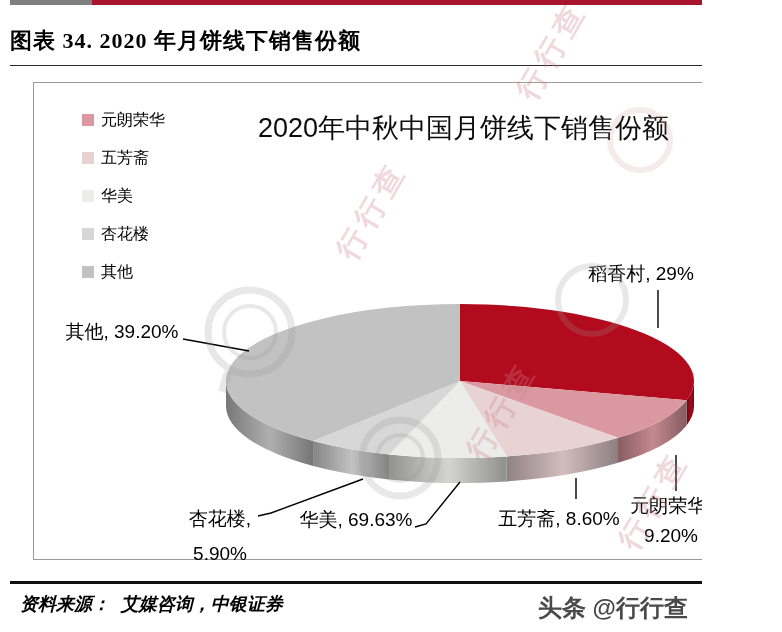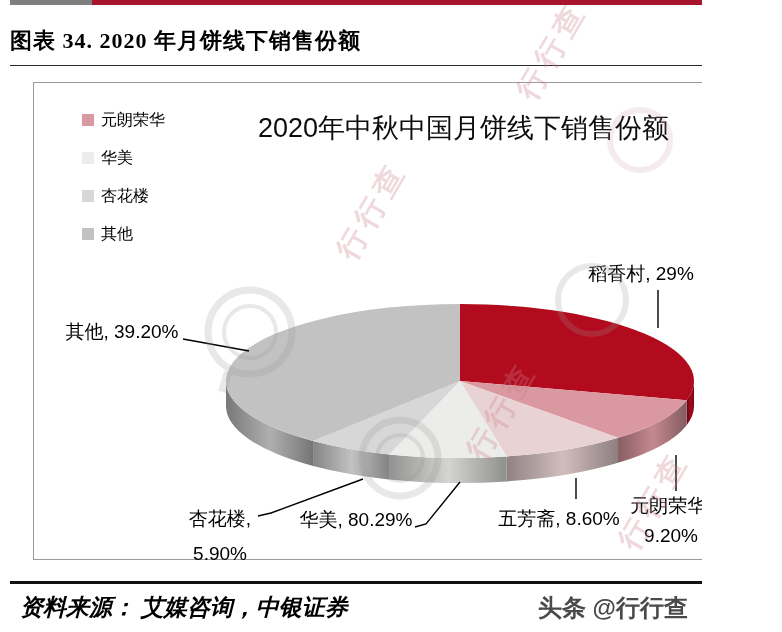--- a/index.html
+++ b/index.html
@@ -34,22 +34,22 @@
   .slice-label .l2{display:block;}
   .lbl-daoxiangcun{left:607px;top:191px;}
   .lbl-yuanlang{left:637px;top:438px;line-height:30px;}
   .lbl-wufangzhai{left:525px;top:436px;}
   .lbl-huamei{left:322px;top:437px;}
   .lbl-xinghualou{left:186px;top:445px;line-height:35px;margin-top:8px;}
   .lbl-qita{left:88px;top:249px;}
 
   
   .footer-rule{position:absolute;left:10px;top:581px;width:762px;height:2.5px;background:#111;}
-  .source-note{position:absolute;left:20px;top:592px;font-family:Liberation Serif, serif;
-    font-style:italic;font-weight:bold;font-size:23px;color:#000;white-space:nowrap;}
+  .source-note{position:absolute;left:20px;top:592px;font-family:Liberation Mono, monospace;
+    font-style:italic;font-weight:bold;font-size:18px;color:#000;white-space:nowrap;}
   .credit{position:absolute;right:14px;top:592px;font-size:24px;font-weight:bold;color:#4a4a4a;
     text-shadow:2px 2px 0 #ffffff;white-space:nowrap;}
 
   
   .wm-layer{position:absolute;left:0;top:0;width:782px;height:632px;pointer-events:none;}
   .wm-text{position:absolute;font-size:30px;font-weight:bold;color:rgba(203,128,138,0.30);
     letter-spacing:6px;transform:rotate(-60deg);white-space:nowrap;}
 </style>
 </head>
 <body>
@@ -119,40 +119,44 @@
       <line x1="149" y1="256" x2="215" y2="268" stroke="#000" stroke-width="1.4"></line>
     </svg>
 
     <div class="chart-title">2020年中秋中国月饼线下销售份额</div>
     <div class="legend" id="legend">
         <div class="legend-item">
           <span class="legend-swatch" style="background: rgb(218, 152, 160);"></span>
           <span class="legend-label">元朗荣华</span>
         </div>
         <div class="legend-item">
+          <span class="legend-swatch" style="background: rgb(233, 210, 211);"></span>
+          <span class="legend-label">五芳斋</span>
+        </div>
+        <div class="legend-item">
           <span class="legend-swatch" style="background: rgb(236, 236, 234);"></span>
           <span class="legend-label">华美</span>
         </div>
         <div class="legend-item">
           <span class="legend-swatch" style="background: rgb(215, 215, 215);"></span>
           <span class="legend-label">杏花楼</span>
         </div>
         <div class="legend-item">
           <span class="legend-swatch" style="background: rgb(194, 194, 194);"></span>
           <span class="legend-label">其他</span>
         </div>
       </div>
 
     <div class="slice-label lbl-daoxiangcun">稻香村, 29%</div>
     <div class="slice-label lbl-yuanlang">
       <span class="l2">元朗荣华,</span>
       <span class="l2">9.20%</span>
     </div>
     <div class="slice-label lbl-wufangzhai">五芳斋, 8.60%</div>
-    <div class="slice-label lbl-huamei">华美, 80.29%</div>
+    <div class="slice-label lbl-huamei">华美, 69.63%</div>
     <div class="slice-label lbl-xinghualou">
       <span class="l2">杏花楼,</span>
       <span class="l2">5.90%</span>
     </div>
     <div class="slice-label lbl-qita">其他, 39.20%</div>
   </div>
 
   <div class="footer-rule"></div>
   <div class="source-note">资料来源： 艾媒咨询，中银证券</div>
   <div class="credit">头条 @行行查</div>

